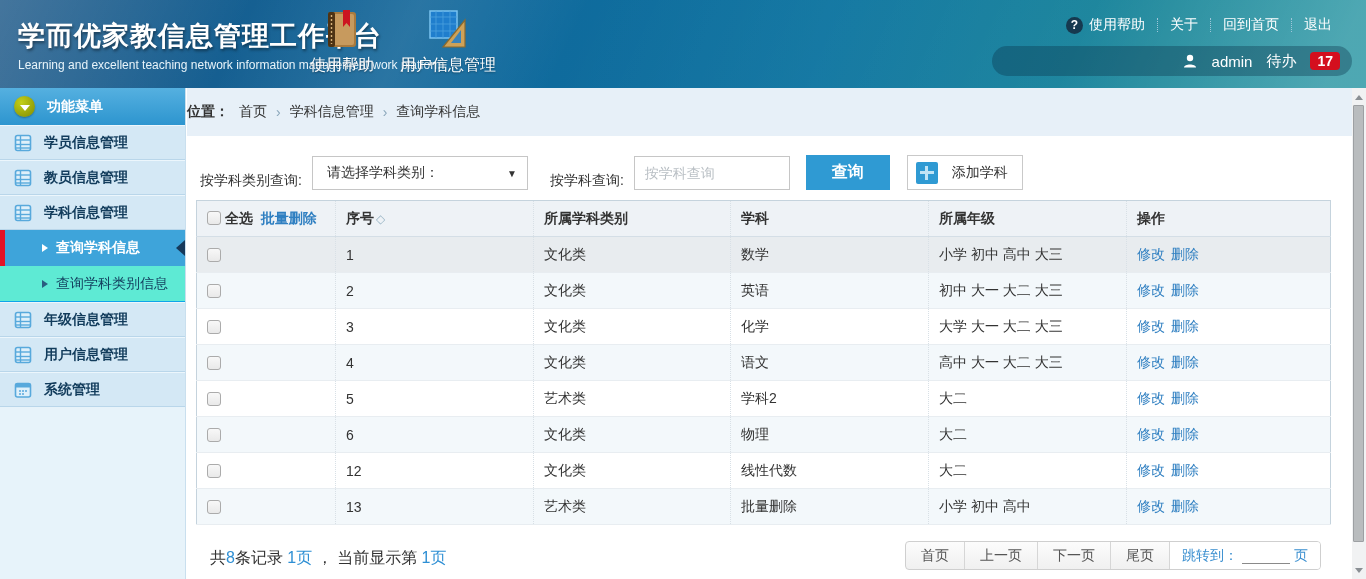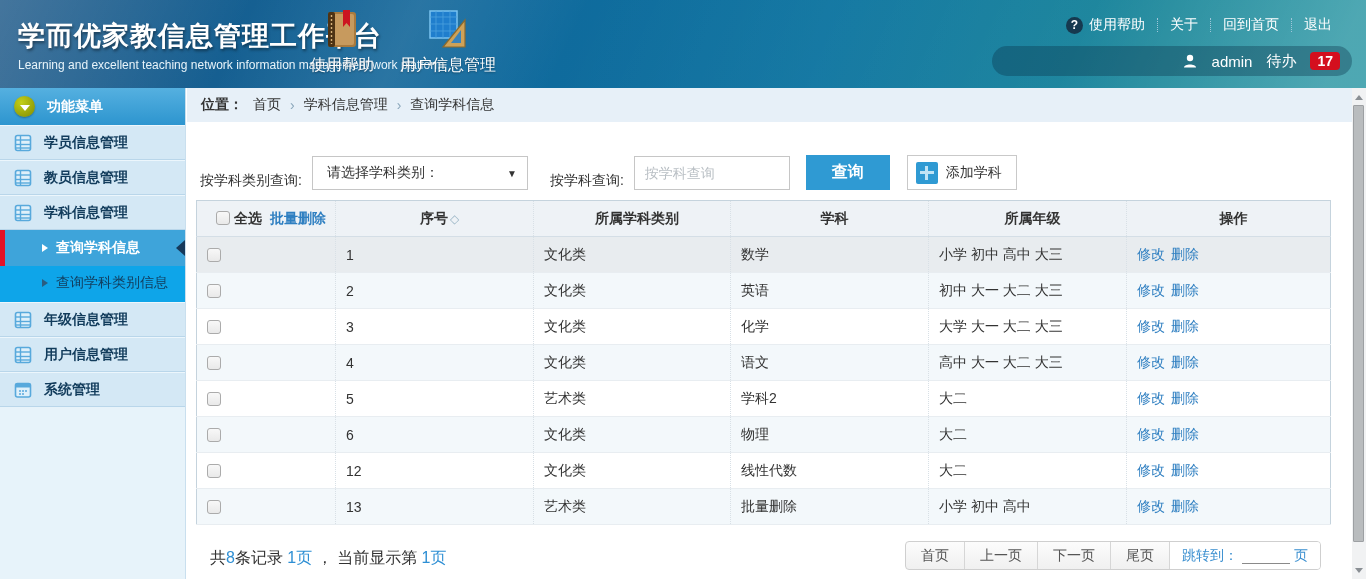--- a/index.html
+++ b/index.html
@@ -38,59 +38,59 @@
   .sb-circle { width:21px; height:21px; border-radius:50%;
     background:radial-gradient(circle at 35% 30%, #c3cf18, #7f8b00); display:flex; align-items:center;
     justify-content:center; box-shadow:0 1px 2px rgba(0,0,0,.3); }
   .sb-circle .chev { width:0; height:0; border-left:5px solid transparent; border-right:5px solid transparent;
     border-top:6px solid #fff; margin-top:2px; }
   .sb-item { height:35px; background:#d4e8f5; border-bottom:1px solid #b9d6ea; border-top:1px solid #ecf6fc;
     display:flex; align-items:center; padding-left:14px; gap:12px; font-size:14px; font-weight:bold;
     color:#123c5c; cursor:pointer; }
   .sb-item .mi { flex:0 0 auto; }
   .sb-sub { height:36px; display:flex; align-items:center; padding-left:42px; font-size:14px;
-    color:#123c5c; cursor:pointer; position:relative; background:#0ea5e9; border-bottom:3px solid #0ea5e9; }
+    color:#123c5c; cursor:pointer; position:relative; background:#5eead4; border-bottom:1px solid #0ea5e9; }
   .sb-sub .tri { width:0; height:0; border-top:4px solid transparent; border-bottom:4px solid transparent;
     border-left:6px solid #2a5d80; margin-right:8px; }
   .sb-sub.selected { background:#3ea4da; color:#fff; font-weight:bold; border-bottom:none; }
   .sb-sub.selected .tri { border-left-color:#fff; }
   .sb-sub.selected::before { content:""; position:absolute; left:0; top:0; width:5px; height:100%; background:#e31226; }
   .sb-sub.selected::after { content:""; position:absolute; right:0; top:50%; margin-top:-8px; width:0; height:0;
     border-top:8px solid transparent; border-bottom:8px solid transparent; border-right:9px solid #16395a; }
 
   
   .main { position:absolute; left:187px; top:88px; width:1165px; height:491px; background:#fff; }
-  .breadcrumb-bar { height:34px; background:#e7f0f8; display:flex; align-items:center; padding-left:14px;
+  .breadcrumb-bar { height:48px; background:#e7f0f8; display:flex; align-items:center; 
     font-size:14px; color:#333; }
   .breadcrumb-bar b { font-weight:bold; margin-right:10px; }
   .bc-link { color:#333; cursor:pointer; }
   .bc-sep { color:#8aa6ba; margin:0 9px; }
 
   .filters { position:absolute; left:13px; top:67px; display:flex; align-items:flex-end; height:35px; }
   .f-label { font-size:14px; color:#333; margin-right:10px; }
   .f-select { width:216px; height:34px; border:1px solid #c6c6c6; background:#fff; font-size:14px; color:#333;
     display:flex; align-items:center; justify-content:space-between; padding:0 10px 0 14px; cursor:pointer; }
   .f-select .car { font-size:10px; color:#333; }
   .f-gap { width:22px; }
   .f-input { width:156px; height:34px; border:1px solid #c6c6c6; font-size:14px; padding:0 10px; color:#333; }
   .f-input::placeholder { color:#b9bfc4; }
   .btn-search { width:84px; height:35px; margin-left:16px; background:#2f9ad3; border:none; color:#fff;
     font-size:16px; font-weight:bold; cursor:pointer; }
   .btn-add { height:35px; margin-left:17px; background:#fff; border:1px solid #c9c9c9; display:flex;
-    align-items:center; gap:8px; padding:0 14px 0 8px; font-size:14px; color:#333; cursor:pointer; }
+    align-items:center; gap:14px; padding:0 14px 0 8px; font-size:14px; color:#333; cursor:pointer; }
   .plus-ic { width:22px; height:22px; background:#2f9ad3; border-radius:2px; position:relative; }
   .plus-ic::before,.plus-ic::after { content:""; position:absolute; background:#bfe3f5; }
   .plus-ic::before { left:4px; top:9.5px; width:14px; height:3px; }
   .plus-ic::after { left:9.5px; top:4px; width:3px; height:14px; }
 
   
   .tbl { position:absolute; left:9px; top:112px; width:1135px; border:1px solid #c5d3dd; border-collapse:collapse;
     font-size:14px; color:#333; }
   .tbl tr { height:36px; }
-  .tbl th { background:#eef2f6; font-weight:bold; text-align:center; padding-left:10px; border-bottom:1px solid #d4dee6; }
+  .tbl th { background:#eef2f6; font-weight:bold; text-align:left; padding-left:10px; border-bottom:1px solid #d4dee6; }
   .tbl th,.tbl td { border-left:1px dotted #d8e0e6; }
   .tbl th:first-child,.tbl td:first-child { border-left:none; }
   .tbl td { padding-left:10px; border-bottom:1px solid #e8edf1; }
   .tbl tbody tr:nth-child(even) { background:#f3f8fb; }
   .tbl tbody tr:first-child { background:#e8ecef; }
   .cb { width:14px; height:14px; border:1px solid #ababab; border-radius:3px;
     background:linear-gradient(#f8f8f8,#e9e9e9); display:inline-block; vertical-align:-2px; cursor:pointer; }
   .link { color:#2f7fc1; cursor:pointer; }
   .sort-glyph { color:#9bb6c6; font-size:12px; margin-left:2px; }
   .col-sel { width:139px; } .col-no { width:198px; } .col-cat { width:197px; }

